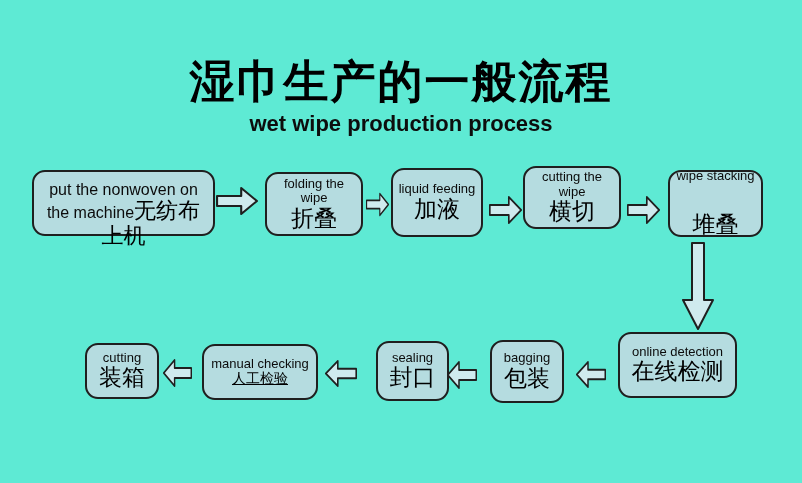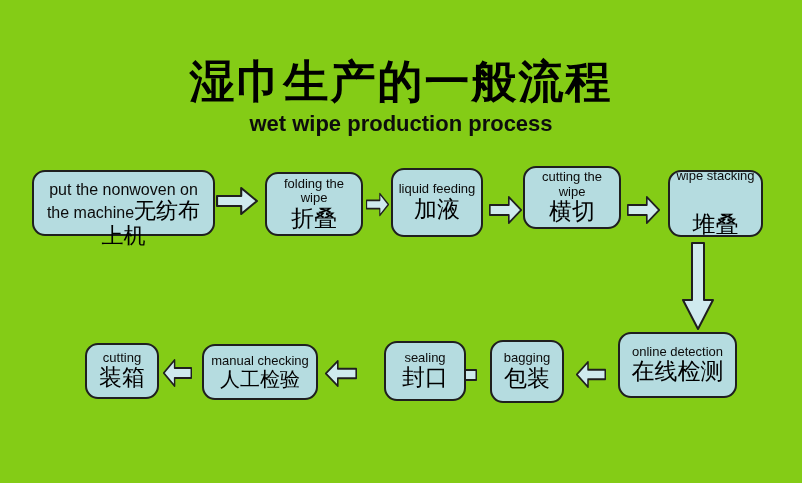--- a/index.html
+++ b/index.html
@@ -1,20 +1,20 @@
 <!DOCTYPE html>
 <html style="--box-fill: #b5dce0; --arrow-fill: #cfeaee; --outline: #1f1f1f;"><head>
 <meta charset="utf-8">
 <style>
   html, body { margin: 0; padding: 0; background: #ffffff; }
   .canvas {
     position: relative;
     width: 802px;
     height: 483px;
-    background: #84cc16;
+    background: #5eead4;
     font-family: "Liberation Sans", sans-serif;
     overflow: hidden;
   }
   .title {
     position: absolute;
     top: 52px; left: 0; width: 100%;
     text-align: center;
     font-family: "Liberation Serif", serif;
     font-weight: 700;
     font-size: 45px;
@@ -47,21 +47,21 @@
   .box.flow { display: block; padding: 9px 5px 2px 5px; }
   .en { font-size: 13px; color: #0b0b0b; }
   .zh {
     font-family: "Liberation Serif", serif;
     font-size: 23px;
     color: #000;
     display: block;
   }
   .box.flow .en { font-size: 16px; }
   .box.flow .zh { display: inline; font-size: 22px; }
-  .zh-sm { font-size: 20px; }
+  .zh-sm { font-size: 14px; text-decoration: underline; }
   .arrow { position: absolute; }
   .arrow svg { display: block; width: 100%; height: 100%; }
   .arrow polygon {
     fill: var(--arrow-fill, #cfeaee);
     stroke: var(--outline, #1f1f1f);
     stroke-width: 2;
     stroke-linejoin: round;
   }
 </style>
 </head>
@@ -141,21 +141,21 @@
     <span class="en">bagging</span>
     <span class="zh">包装</span>
   </div>
 
   <div class="arrow" style="left:447px; top:360px; width:30px; height:30px;">
     <svg viewBox="0 0 40 30" preserveAspectRatio="none">
         <polygon points="39,10 16,10 16,2 1,15 16,28 16,20 39,20"></polygon>
       </svg>
   </div>
 
-  <div class="box" style="left:384px; top:341px; width:82px; height:60px;">
+  <div class="box" style="left:376px; top:341px; width:73px; height:60px;">
     <span class="en">sealing</span>
     <span class="zh">封口</span>
   </div>
 
   <div class="arrow" style="left:325px; top:359px; width:32px; height:29px;">
     <svg viewBox="0 0 40 30" preserveAspectRatio="none">
         <polygon points="39,10 16,10 16,2 1,15 16,28 16,20 39,20"></polygon>
       </svg>
   </div>
 

